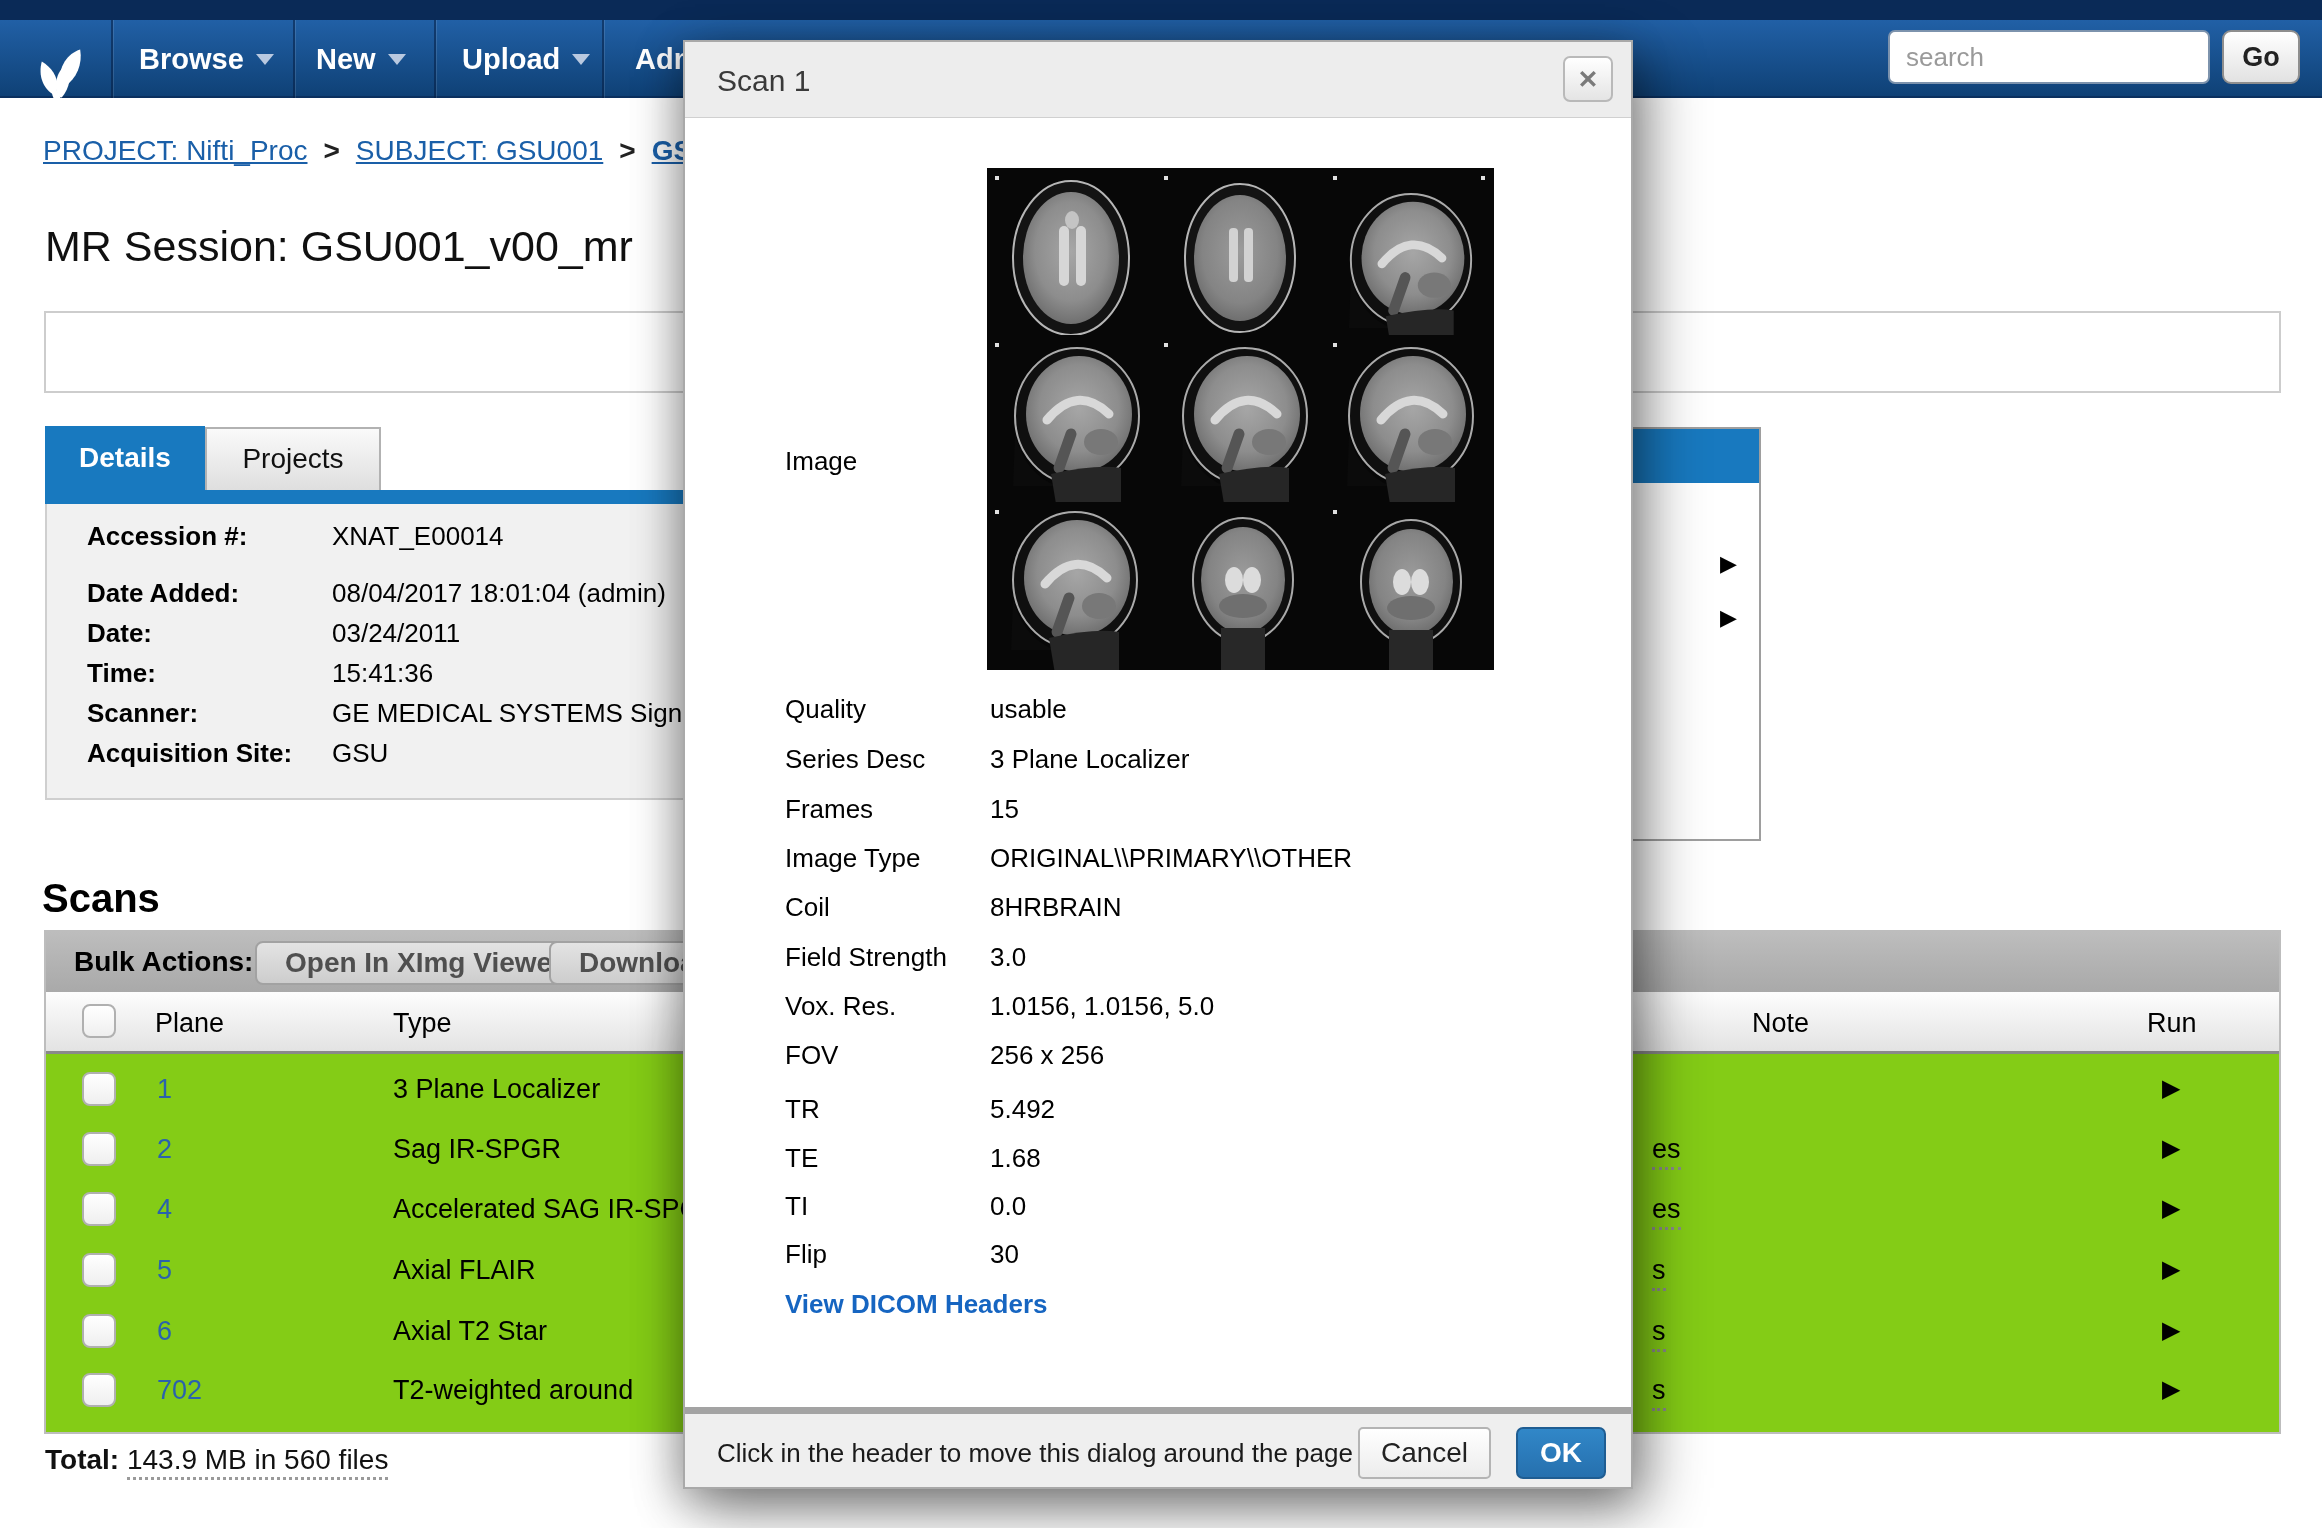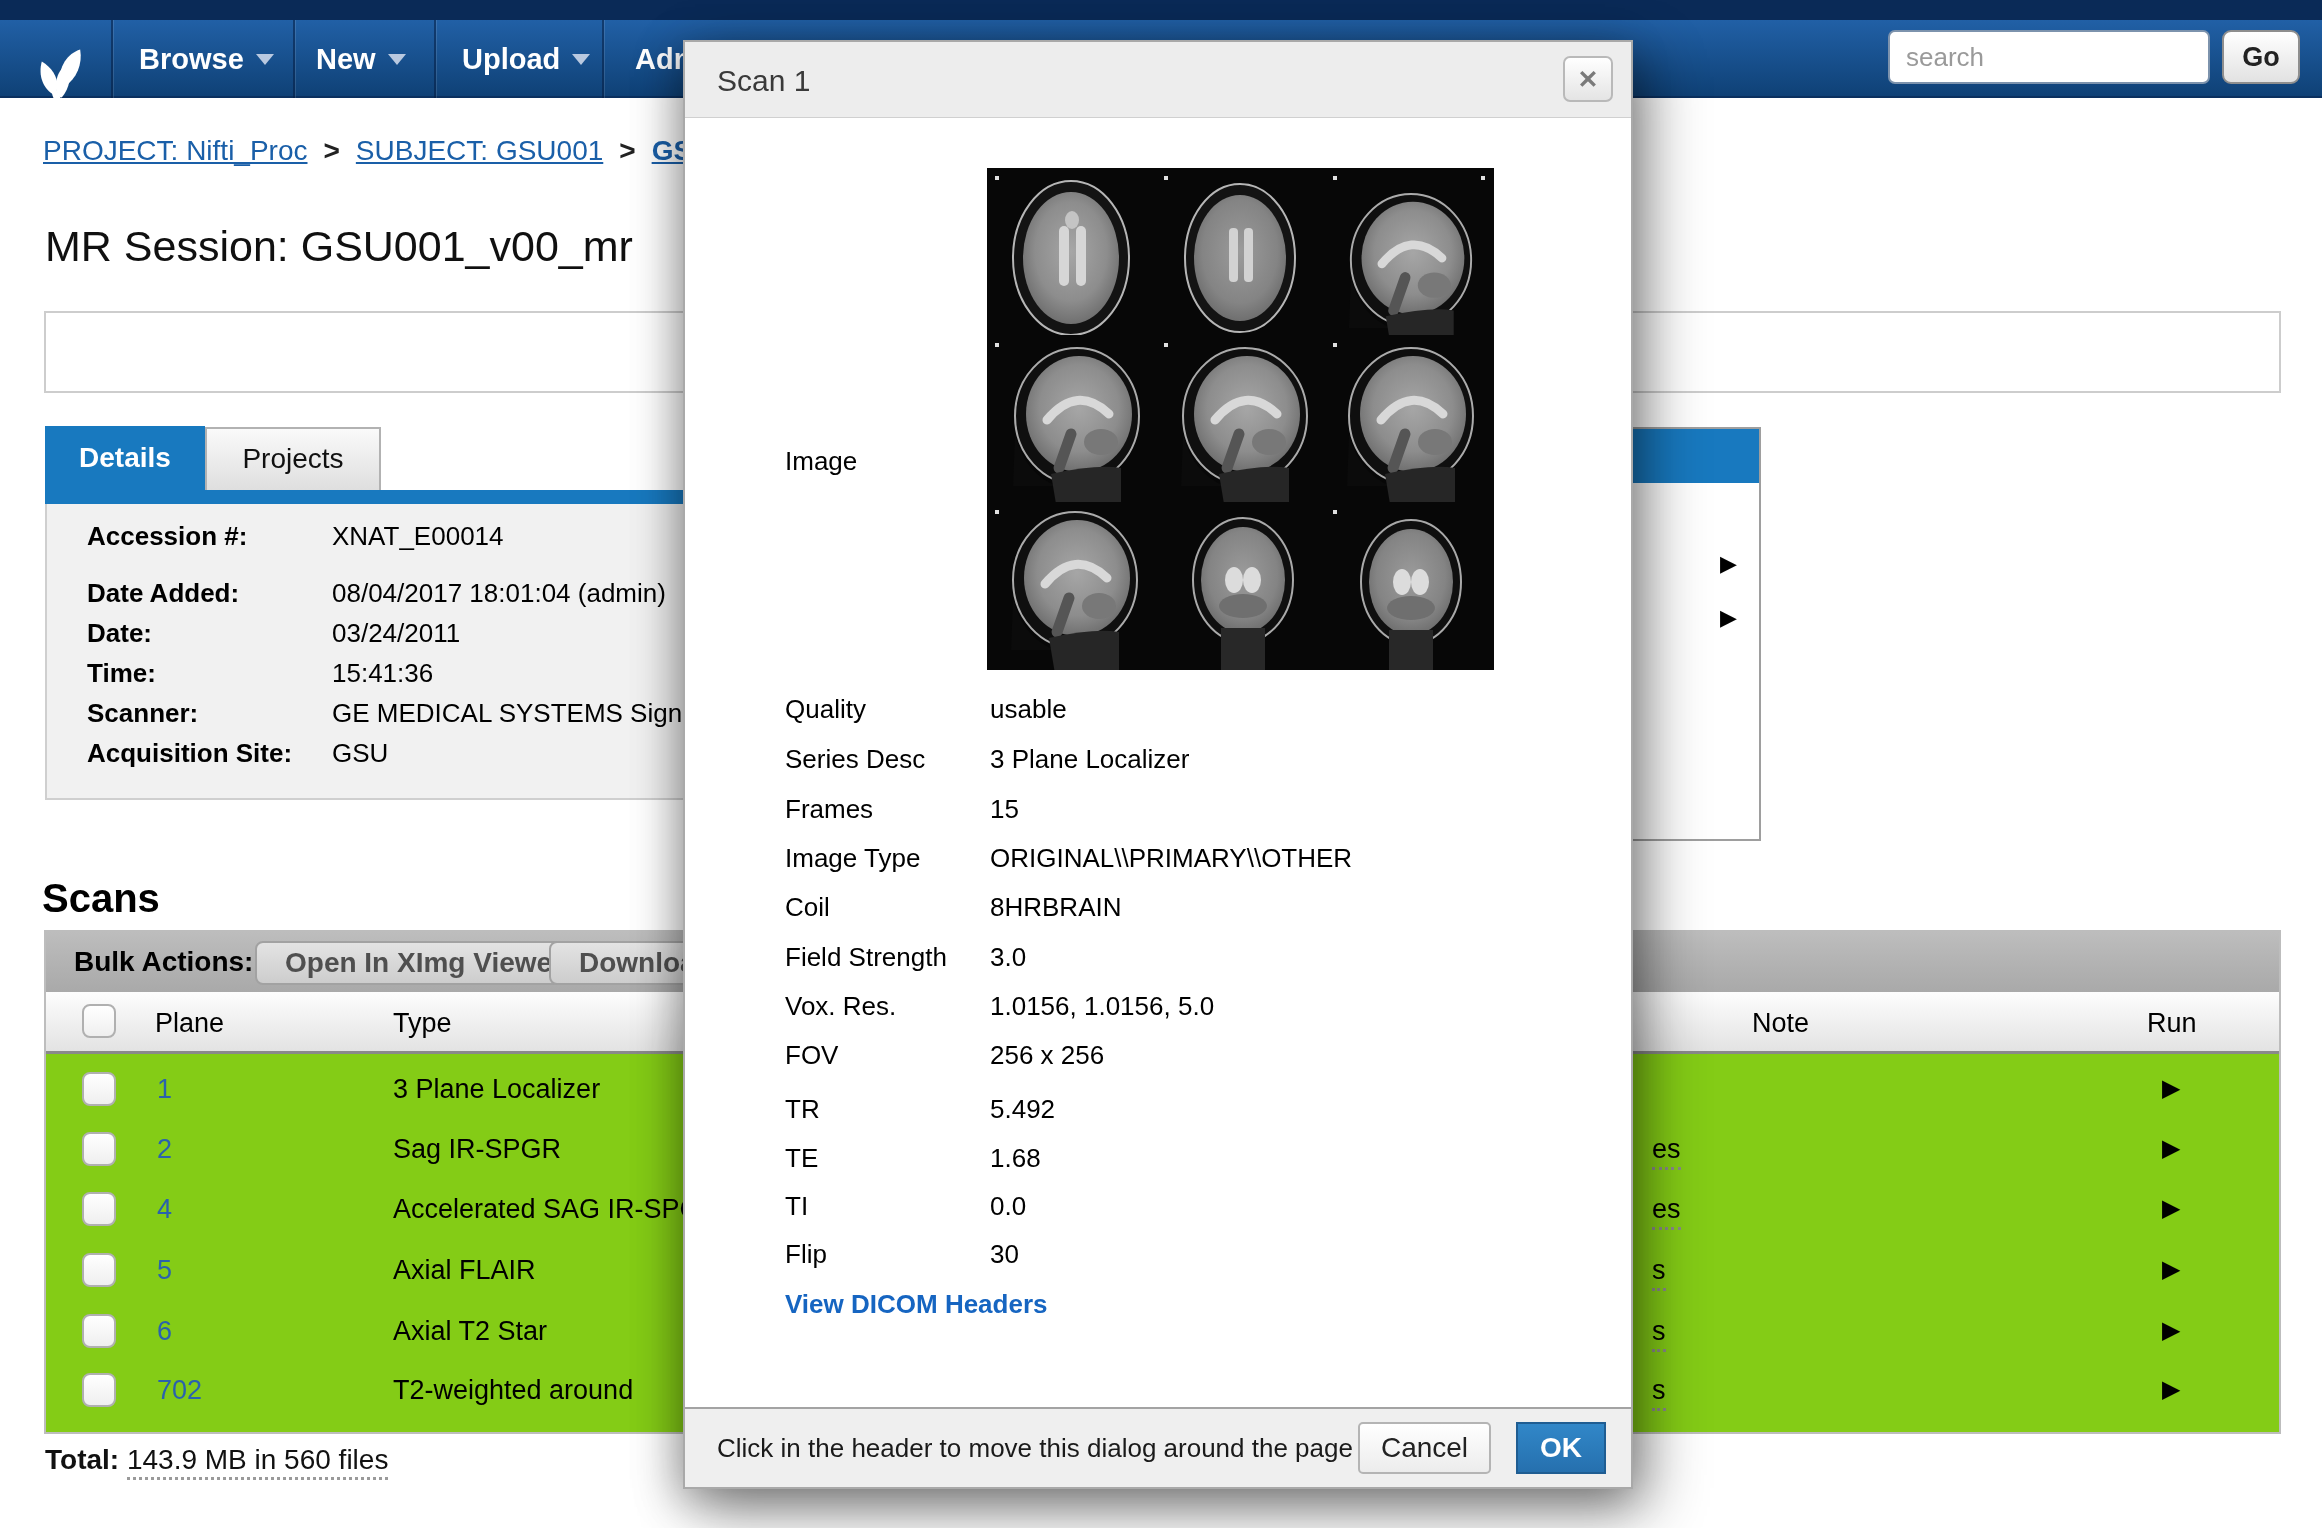--- a/index.html
+++ b/index.html
@@ -93,27 +93,27 @@
                font-size:25px; font-weight:bold; color:#7a7a7a; text-align:center; line-height:42px; cursor:pointer; }
   .dlg-body { position:absolute; left:0; top:76px; width:100%; height:1293px; background:#fff; }
   .img-label { position:absolute; left:100px; top:328px; font-size:26px; color:#000; }
   .montage { position:absolute; left:302px; top:50px; width:507px; height:502px; display:block; }
   .dlg-row { position:absolute; left:100px; height:32px; font-size:26px; display:flex; }
   .f-label { width:205px; color:#000; white-space:nowrap; }
   .f-value { color:#000; white-space:nowrap; }
   .dicom-link { position:absolute; left:100px; top:1171px; font-size:26px; font-weight:bold;
                 color:#1665c1; cursor:pointer; }
   .dlg-footer { position:absolute; left:0; bottom:0; width:100%; height:80px; background:#efefef;
-                border-top:2px solid #a3a3a3; }
+                border-top:7px solid #a3a3a3; }
   .dlg-hint { position:absolute; left:32px; top:24px; font-size:26px; color:#1a1a1a; }
   .btn-cancel { position:absolute; right:140px; top:13px; width:133px; height:52px;
                 background:linear-gradient(#ffffff,#ececec); border:2px solid #b4b4b4; border-radius:5px;
                 font-size:28px; color:#222; text-align:center; line-height:48px; cursor:pointer; }
   .btn-ok { position:absolute; right:25px; top:13px; width:90px; height:52px;
-            background:linear-gradient(#3187c8,#2670ae); border:2px solid #1f5d92; border-radius:0;
+            background:linear-gradient(#3187c8,#2670ae); border:2px solid #1f5d92; border-radius:7px;
             font-size:28px; font-weight:bold; color:#fff; text-align:center; line-height:48px; cursor:pointer; }
 </style>
 </head>
 <body>
 
 <div class="screen">
 
   <div class="abs nav-strip"></div>
   <div class="abs nav-bar">
     <svg class="abs logo" viewBox="0 0 64 80">

